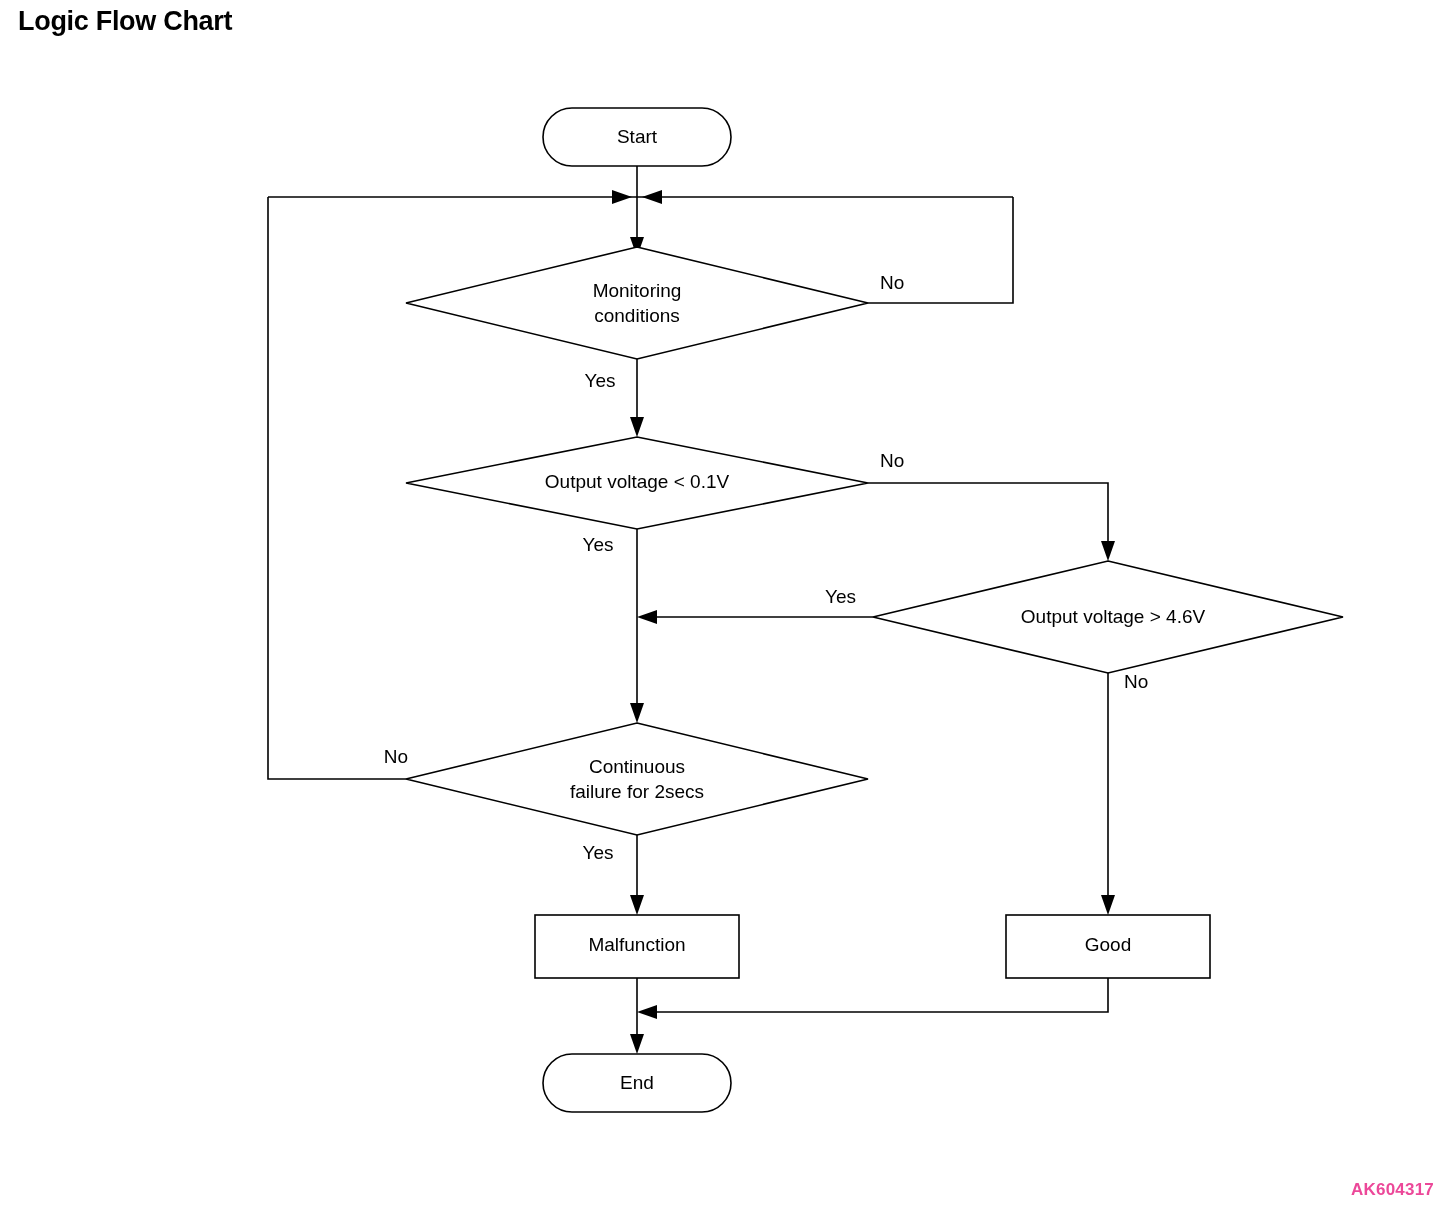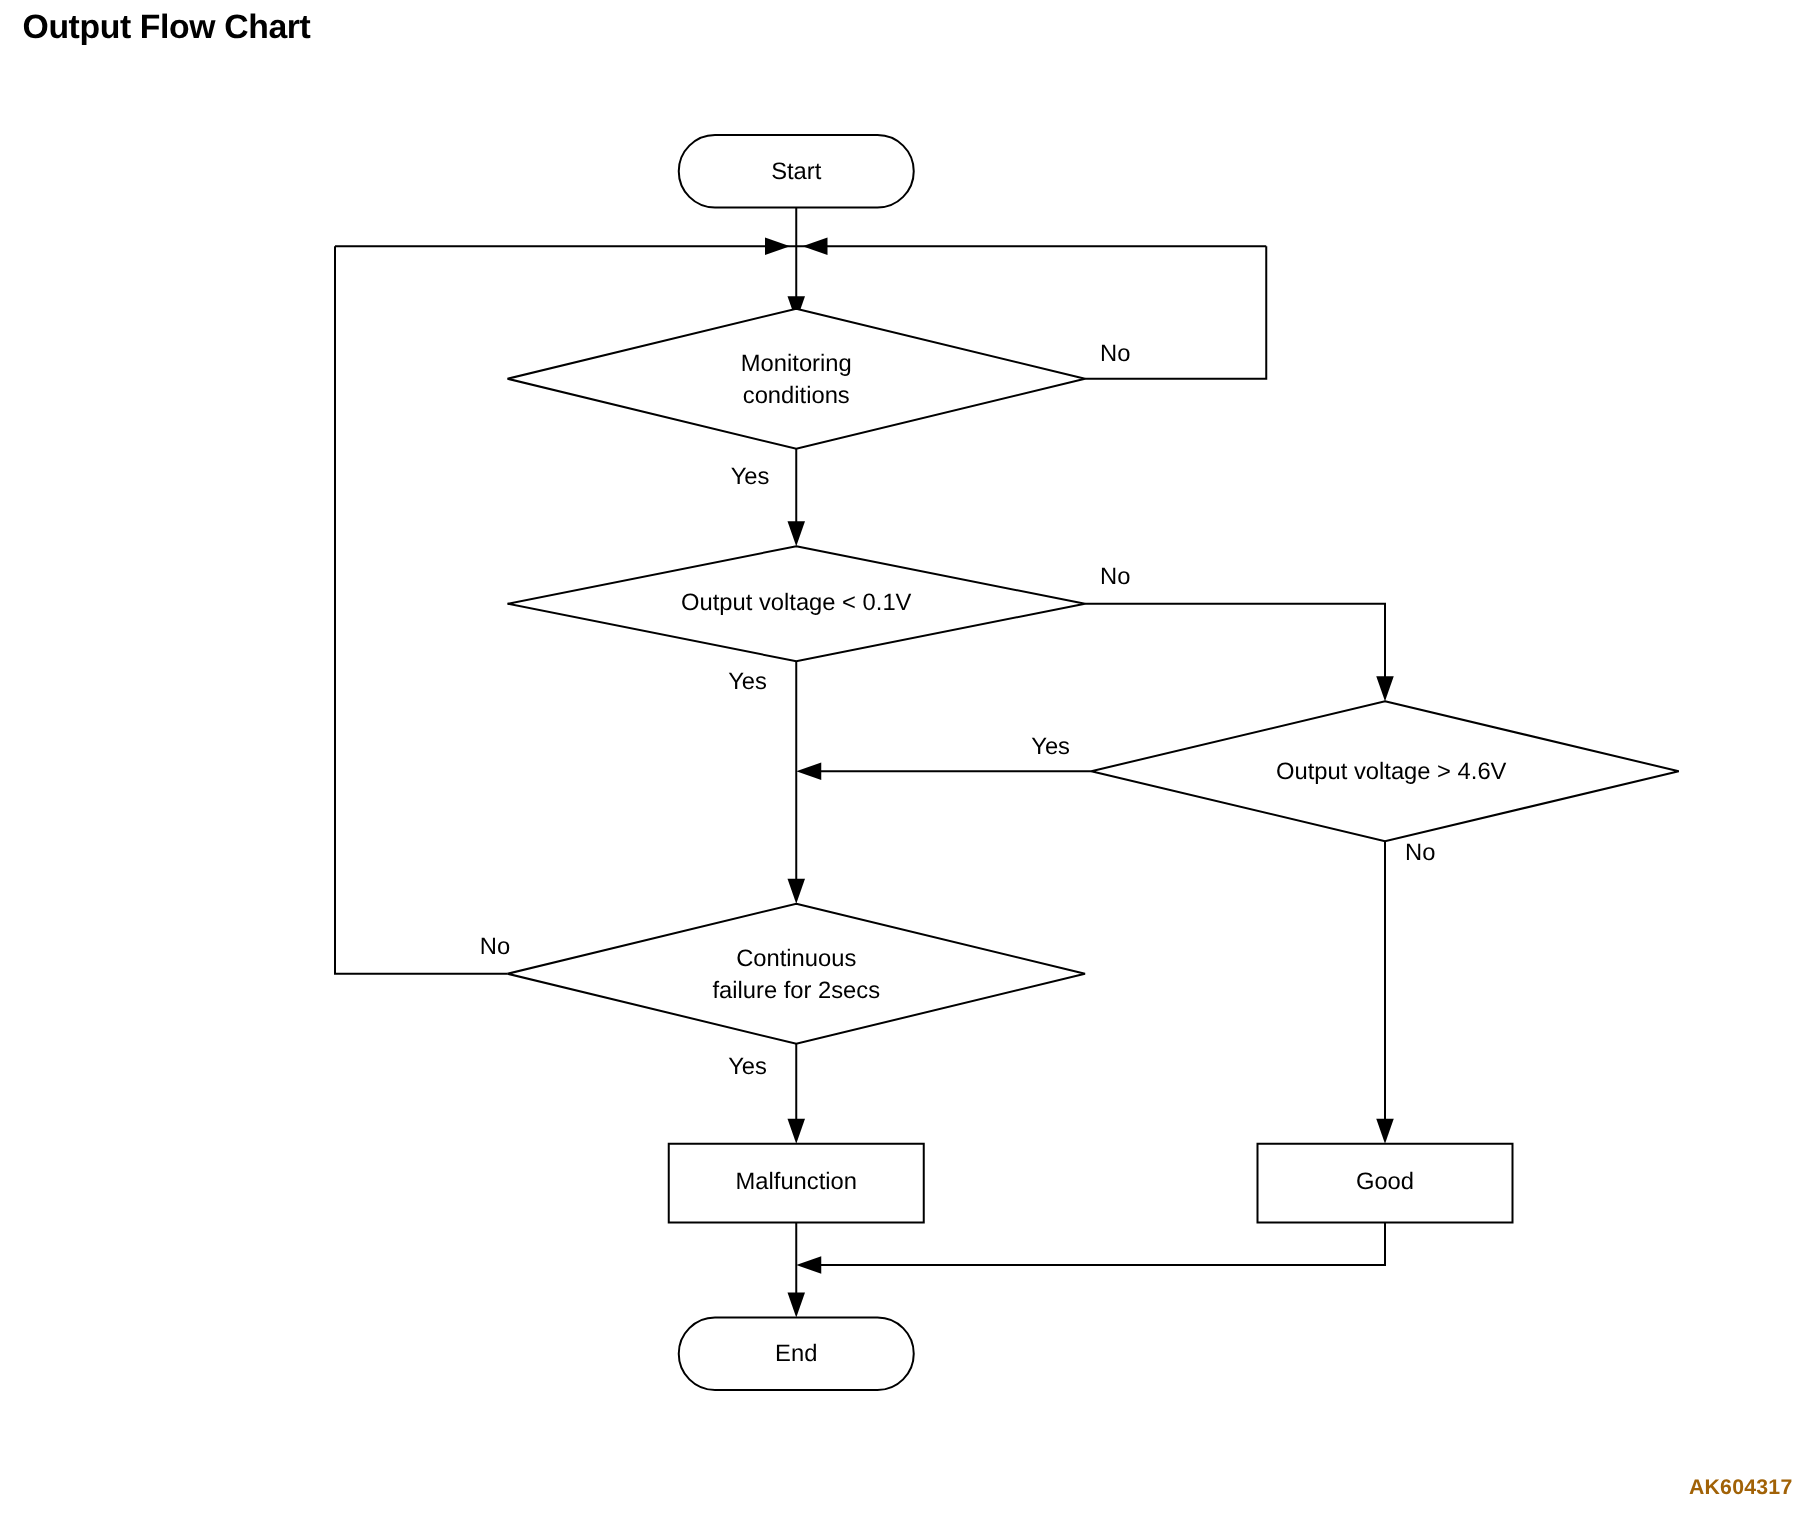--- a/index.html
+++ b/index.html
@@ -24,21 +24,21 @@
     letter-spacing: -0.3px;
     color: #000000;
   }
   #figure-code {
     position: absolute;
     right: 22px;
     bottom: 14px;
     font-size: 17px;
     font-weight: bold;
     letter-spacing: 0.2px;
-    color: #a16207;
+    color: #ec4899;
   }
   #flow-canvas {
     position: absolute;
     left: 0;
     top: 0;
     width: 1456px;
     height: 1214px;
   }
   .shape-outline {
     fill: #ffffff;
@@ -65,21 +65,21 @@
     font-family: "Liberation Sans", sans-serif;
     font-size: 19px;
     fill: #000000;
     text-anchor: middle;
     dominant-baseline: middle;
   }
 </style>
 </head>
 <body>
 
-<div id="page-title">Output Flow Chart</div>
+<div id="page-title">Logic Flow Chart</div>
 
 <svg id="flow-canvas" viewBox="0 0 1456 1214">
 
   <path class="flow-line" d="M 637 166 L 637 247"></path>
   <polygon class="arrow-head" points="637,257 630,237 644,237"></polygon>
 
   <path class="flow-line" d="M 268 197 L 1013 197"></path>
 
   <polygon class="arrow-head" points="632,197 612,190 612,204"></polygon>
 

